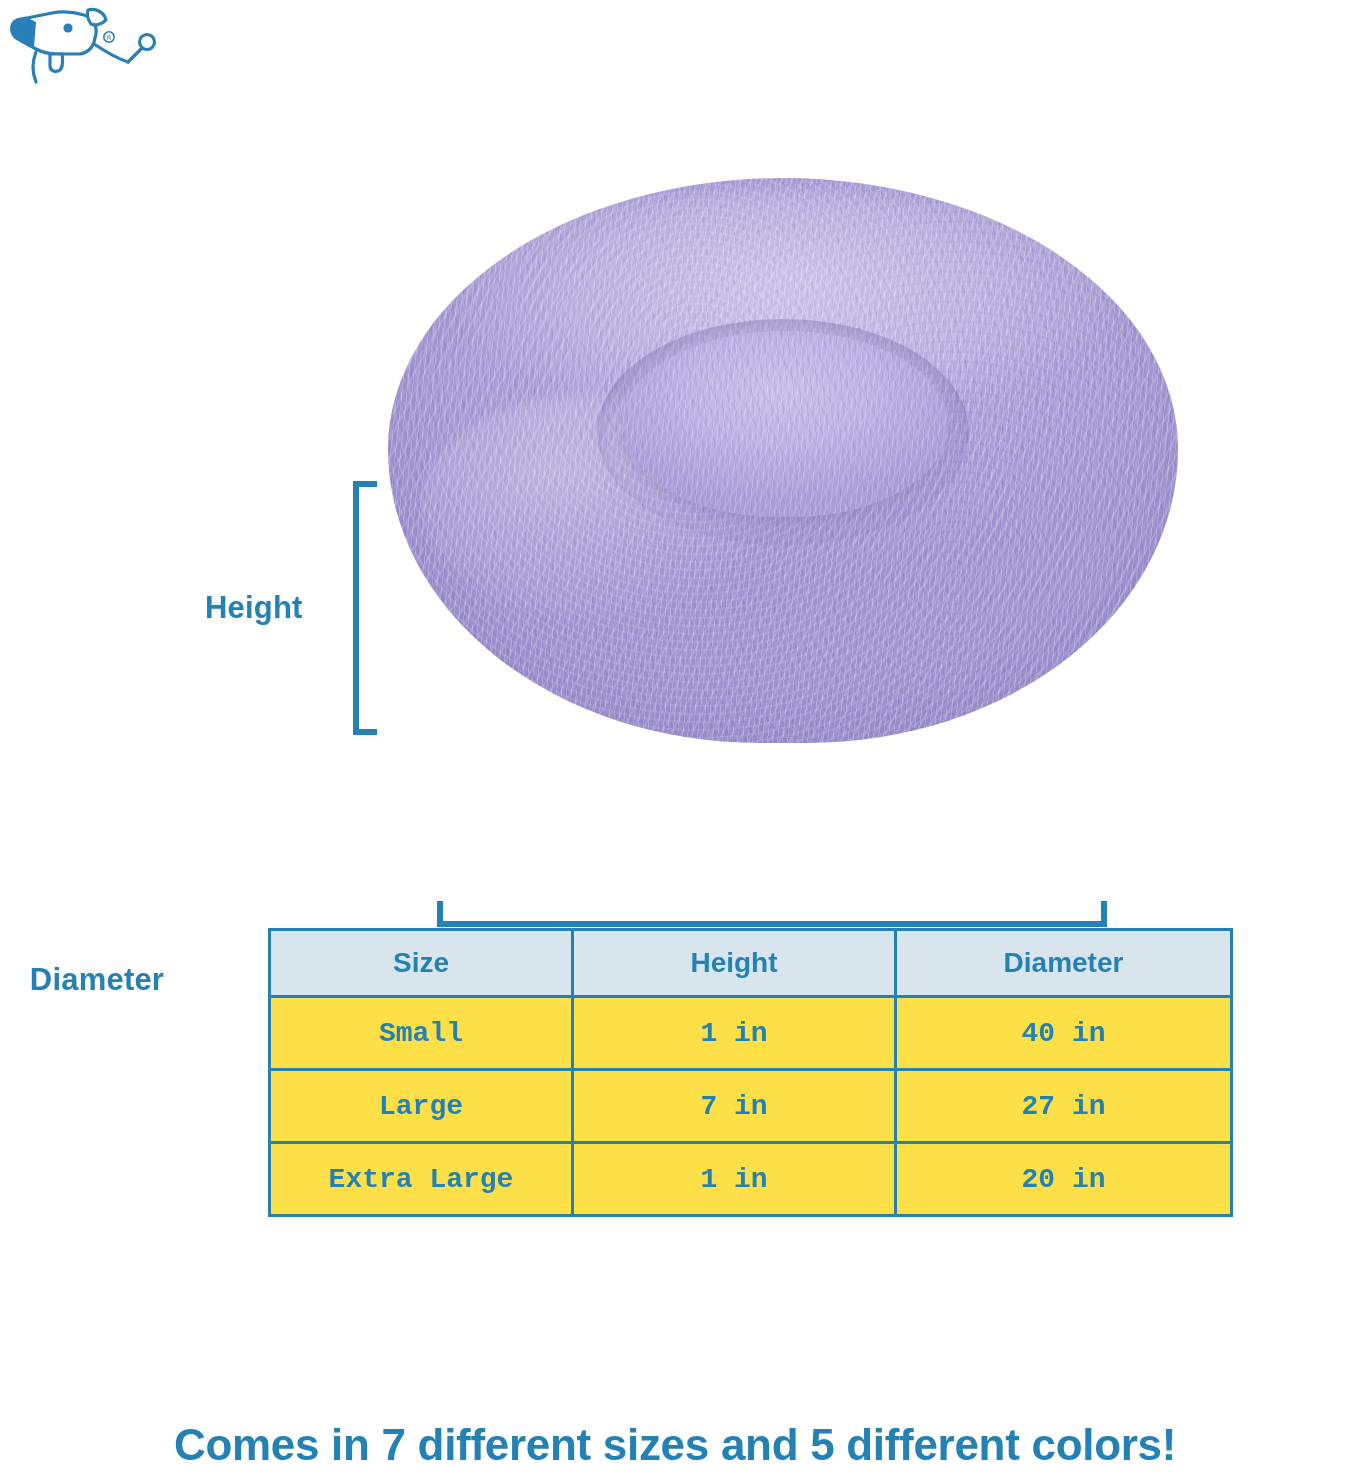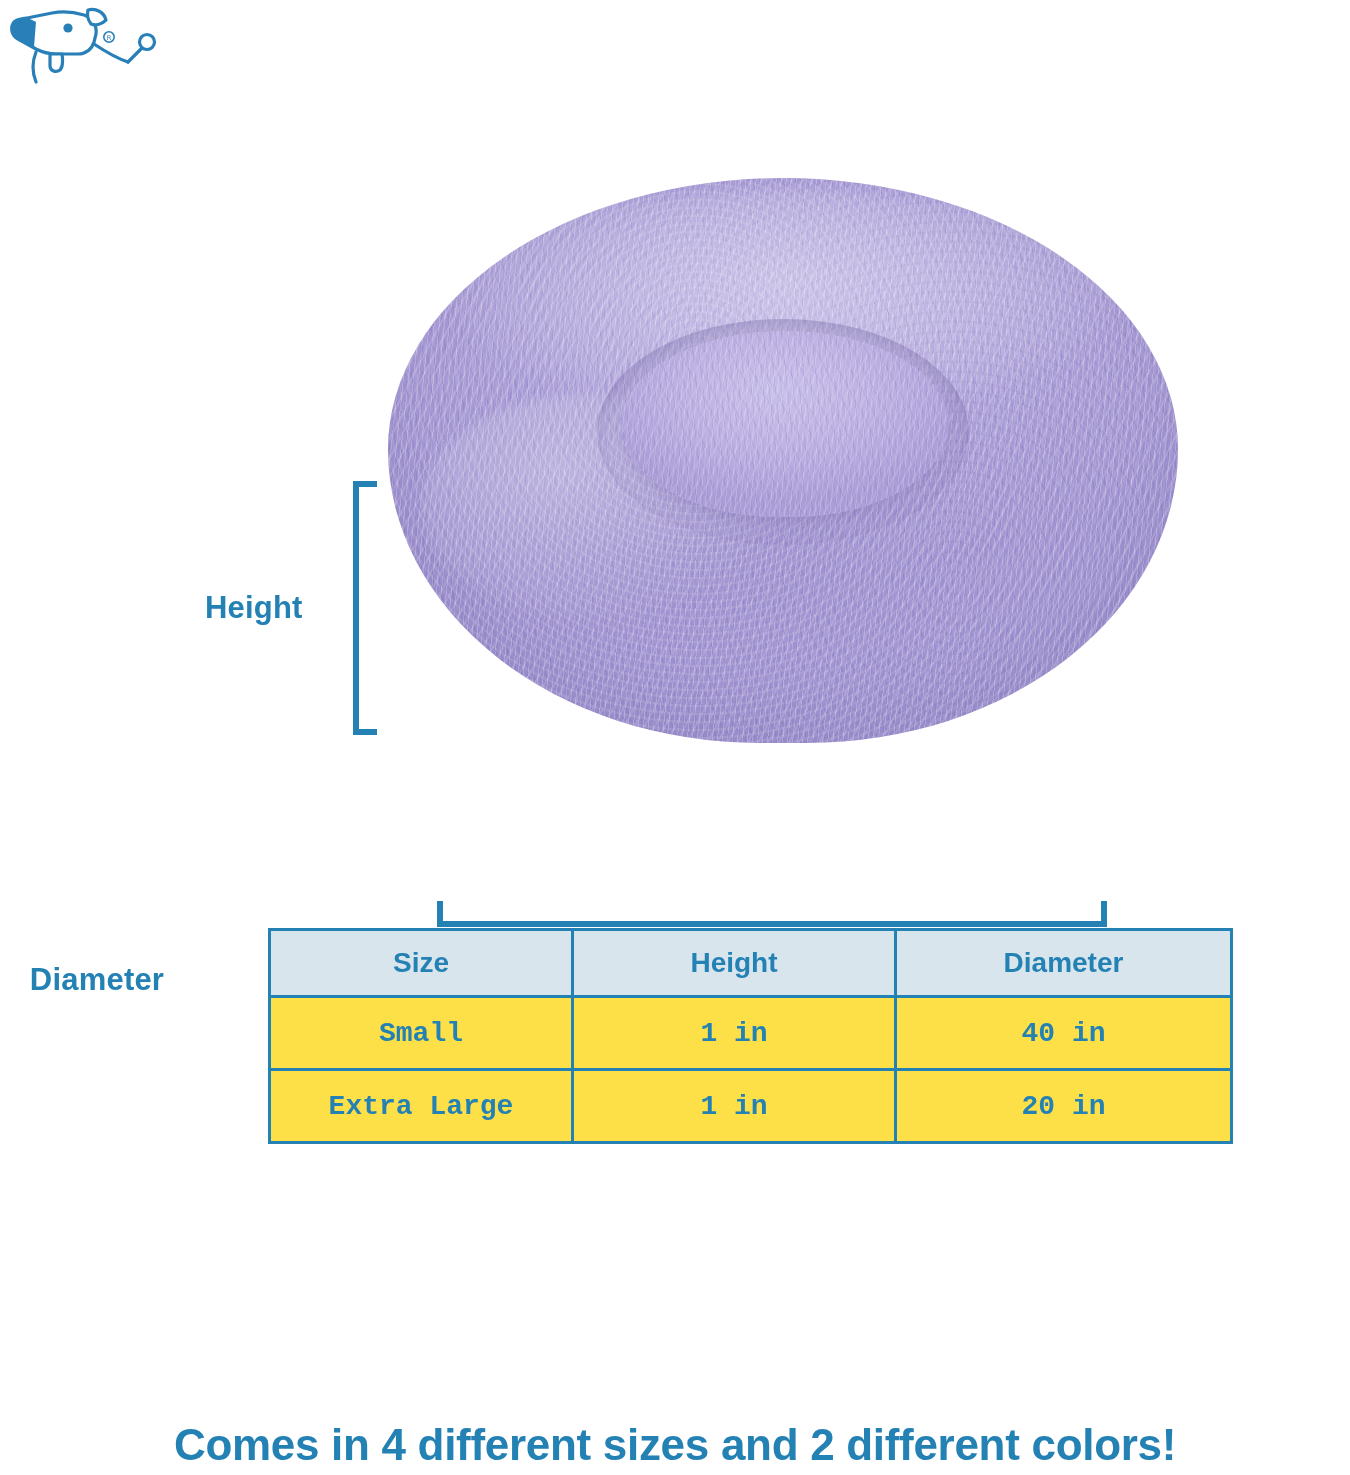--- a/index.html
+++ b/index.html
@@ -315,20 +315,25 @@
       <th class="col-d">Diameter</th>
     </tr>
   </thead>
   <tbody>
     <tr>
       <td>Small</td>
       <td>1 in</td>
       <td>40 in</td>
     </tr>
     <tr>
+      <td>Large</td>
+      <td>7 in</td>
+      <td>27 in</td>
+    </tr>
+    <tr>
       <td>Extra Large</td>
       <td>1 in</td>
       <td>20 in</td>
     </tr>
   </tbody>
 </table>
 
-<div class="footer-headline">Comes in 4 different sizes and 2 different colors!</div>
+<div class="footer-headline">Comes in 7 different sizes and 5 different colors!</div>
 
 </body></html>

